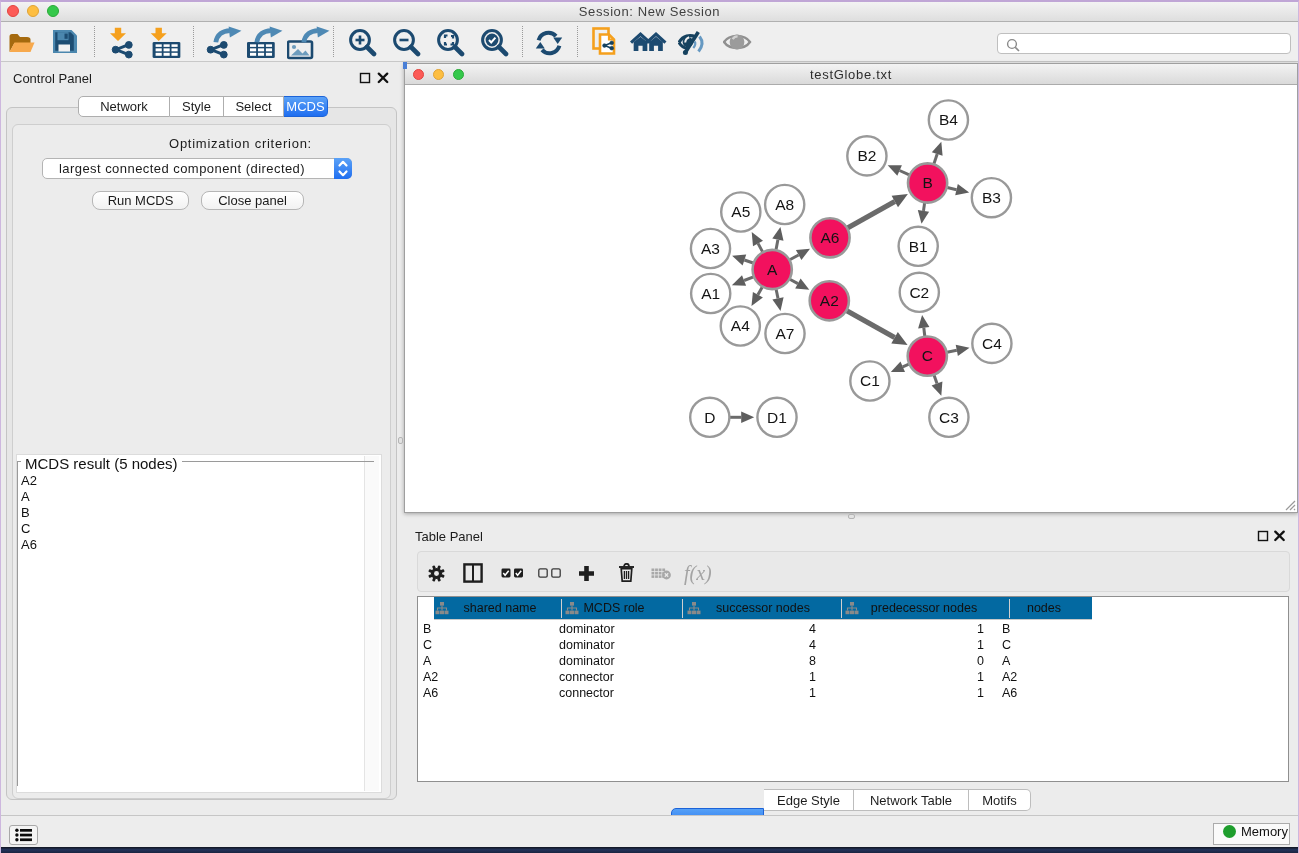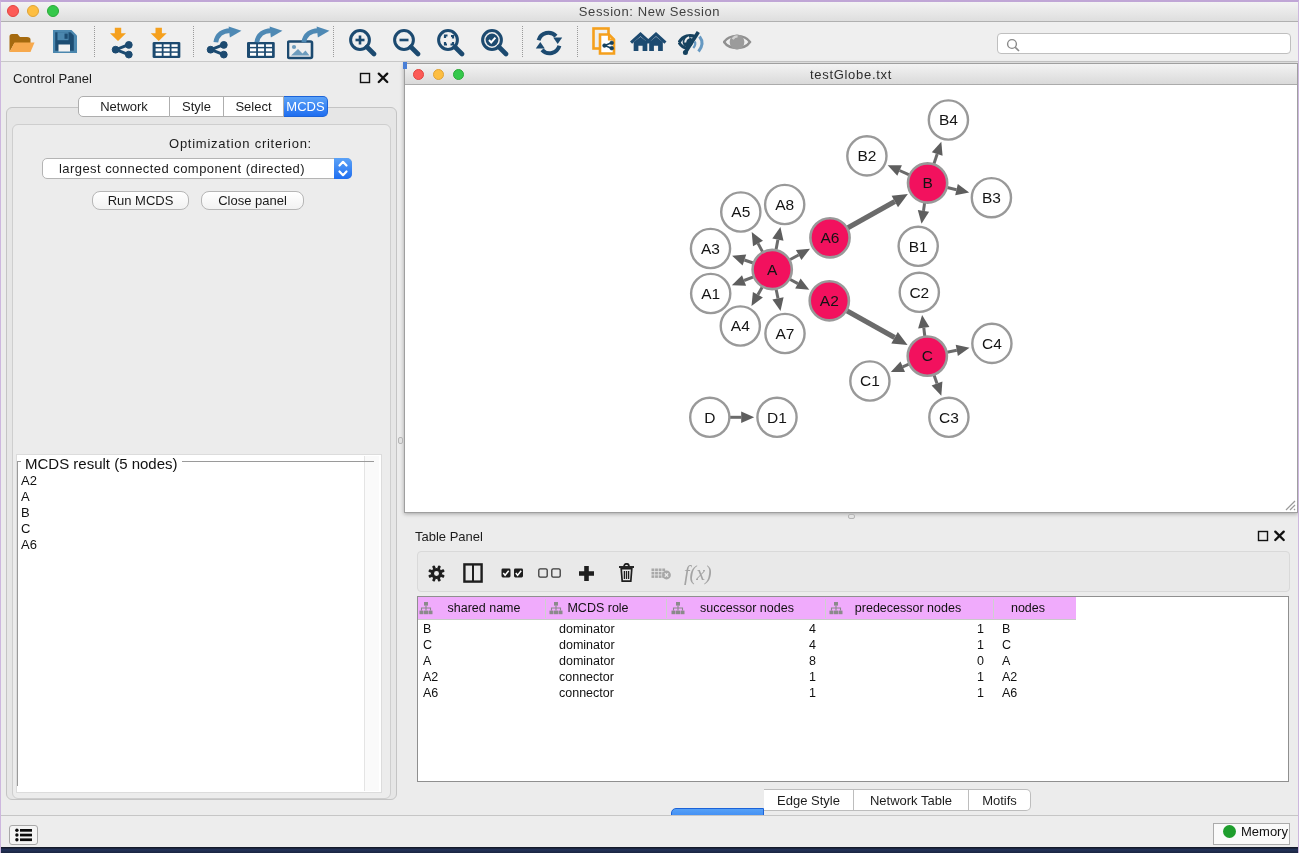--- a/index.html
+++ b/index.html
@@ -55,21 +55,21 @@
   border:1px solid #9f9f9f; box-shadow:0 1px 4px rgba(0,0,0,.3); }
 #nettitle { position:absolute; left:0; top:0; width:100%; height:21px;
   background:linear-gradient(#f3f3f3,#dadada); border-bottom:1px solid #ababab;
   text-align:center; font-size:13px; color:#2e2e2e; line-height:21px; letter-spacing:0.7px; }
 
 
 #tp-title { left:415px; top:529px; font-size:13px; color:#1c1c1c; }
 #tp-toolbar { left:417px; top:551px; width:873px; height:41px; background:#e9e9e9;
   border:1px solid #d9d9d9; border-radius:4px; }
 #tbl { left:417px; top:596px; width:872px; height:186px; background:#fff; border:1px solid #8f8f8f; }
-#tblhead { position:absolute; left:0; top:0; width:658px; height:23px; background:#f0abfc;
+#tblhead { position:absolute; left:16px; top:0; width:658px; height:23px; background:#0369a1;
   border-bottom:1px solid #c9c9c9; }
 .hsep { position:absolute; top:2px; height:19px; width:1px; background:#cfcfcf; }
 .htext { position:absolute; top:0; height:23px; line-height:23px; font-size:12.5px; color:#111; text-align:center; }
 .cell { position:absolute; font-size:12.5px; color:#111; height:16px; line-height:16px; }
 .tabrow2 { position:absolute; display:flex; }
 .tab2 { height:22px; background:#fff; border:1px solid #bdbdbd; border-left:none;
   font-size:13px; color:#1c1c1c; text-align:center; line-height:21px; }
 .tab2.first { border-left:1px solid #bdbdbd; border-radius:5px 0 0 5px; }
 .tab2.last { border-radius:0 5px 5px 0; }
 .tab2.sel { background:linear-gradient(#56a0f6,#1f6ef0); color:#fff; border-color:#1c63d8; }

